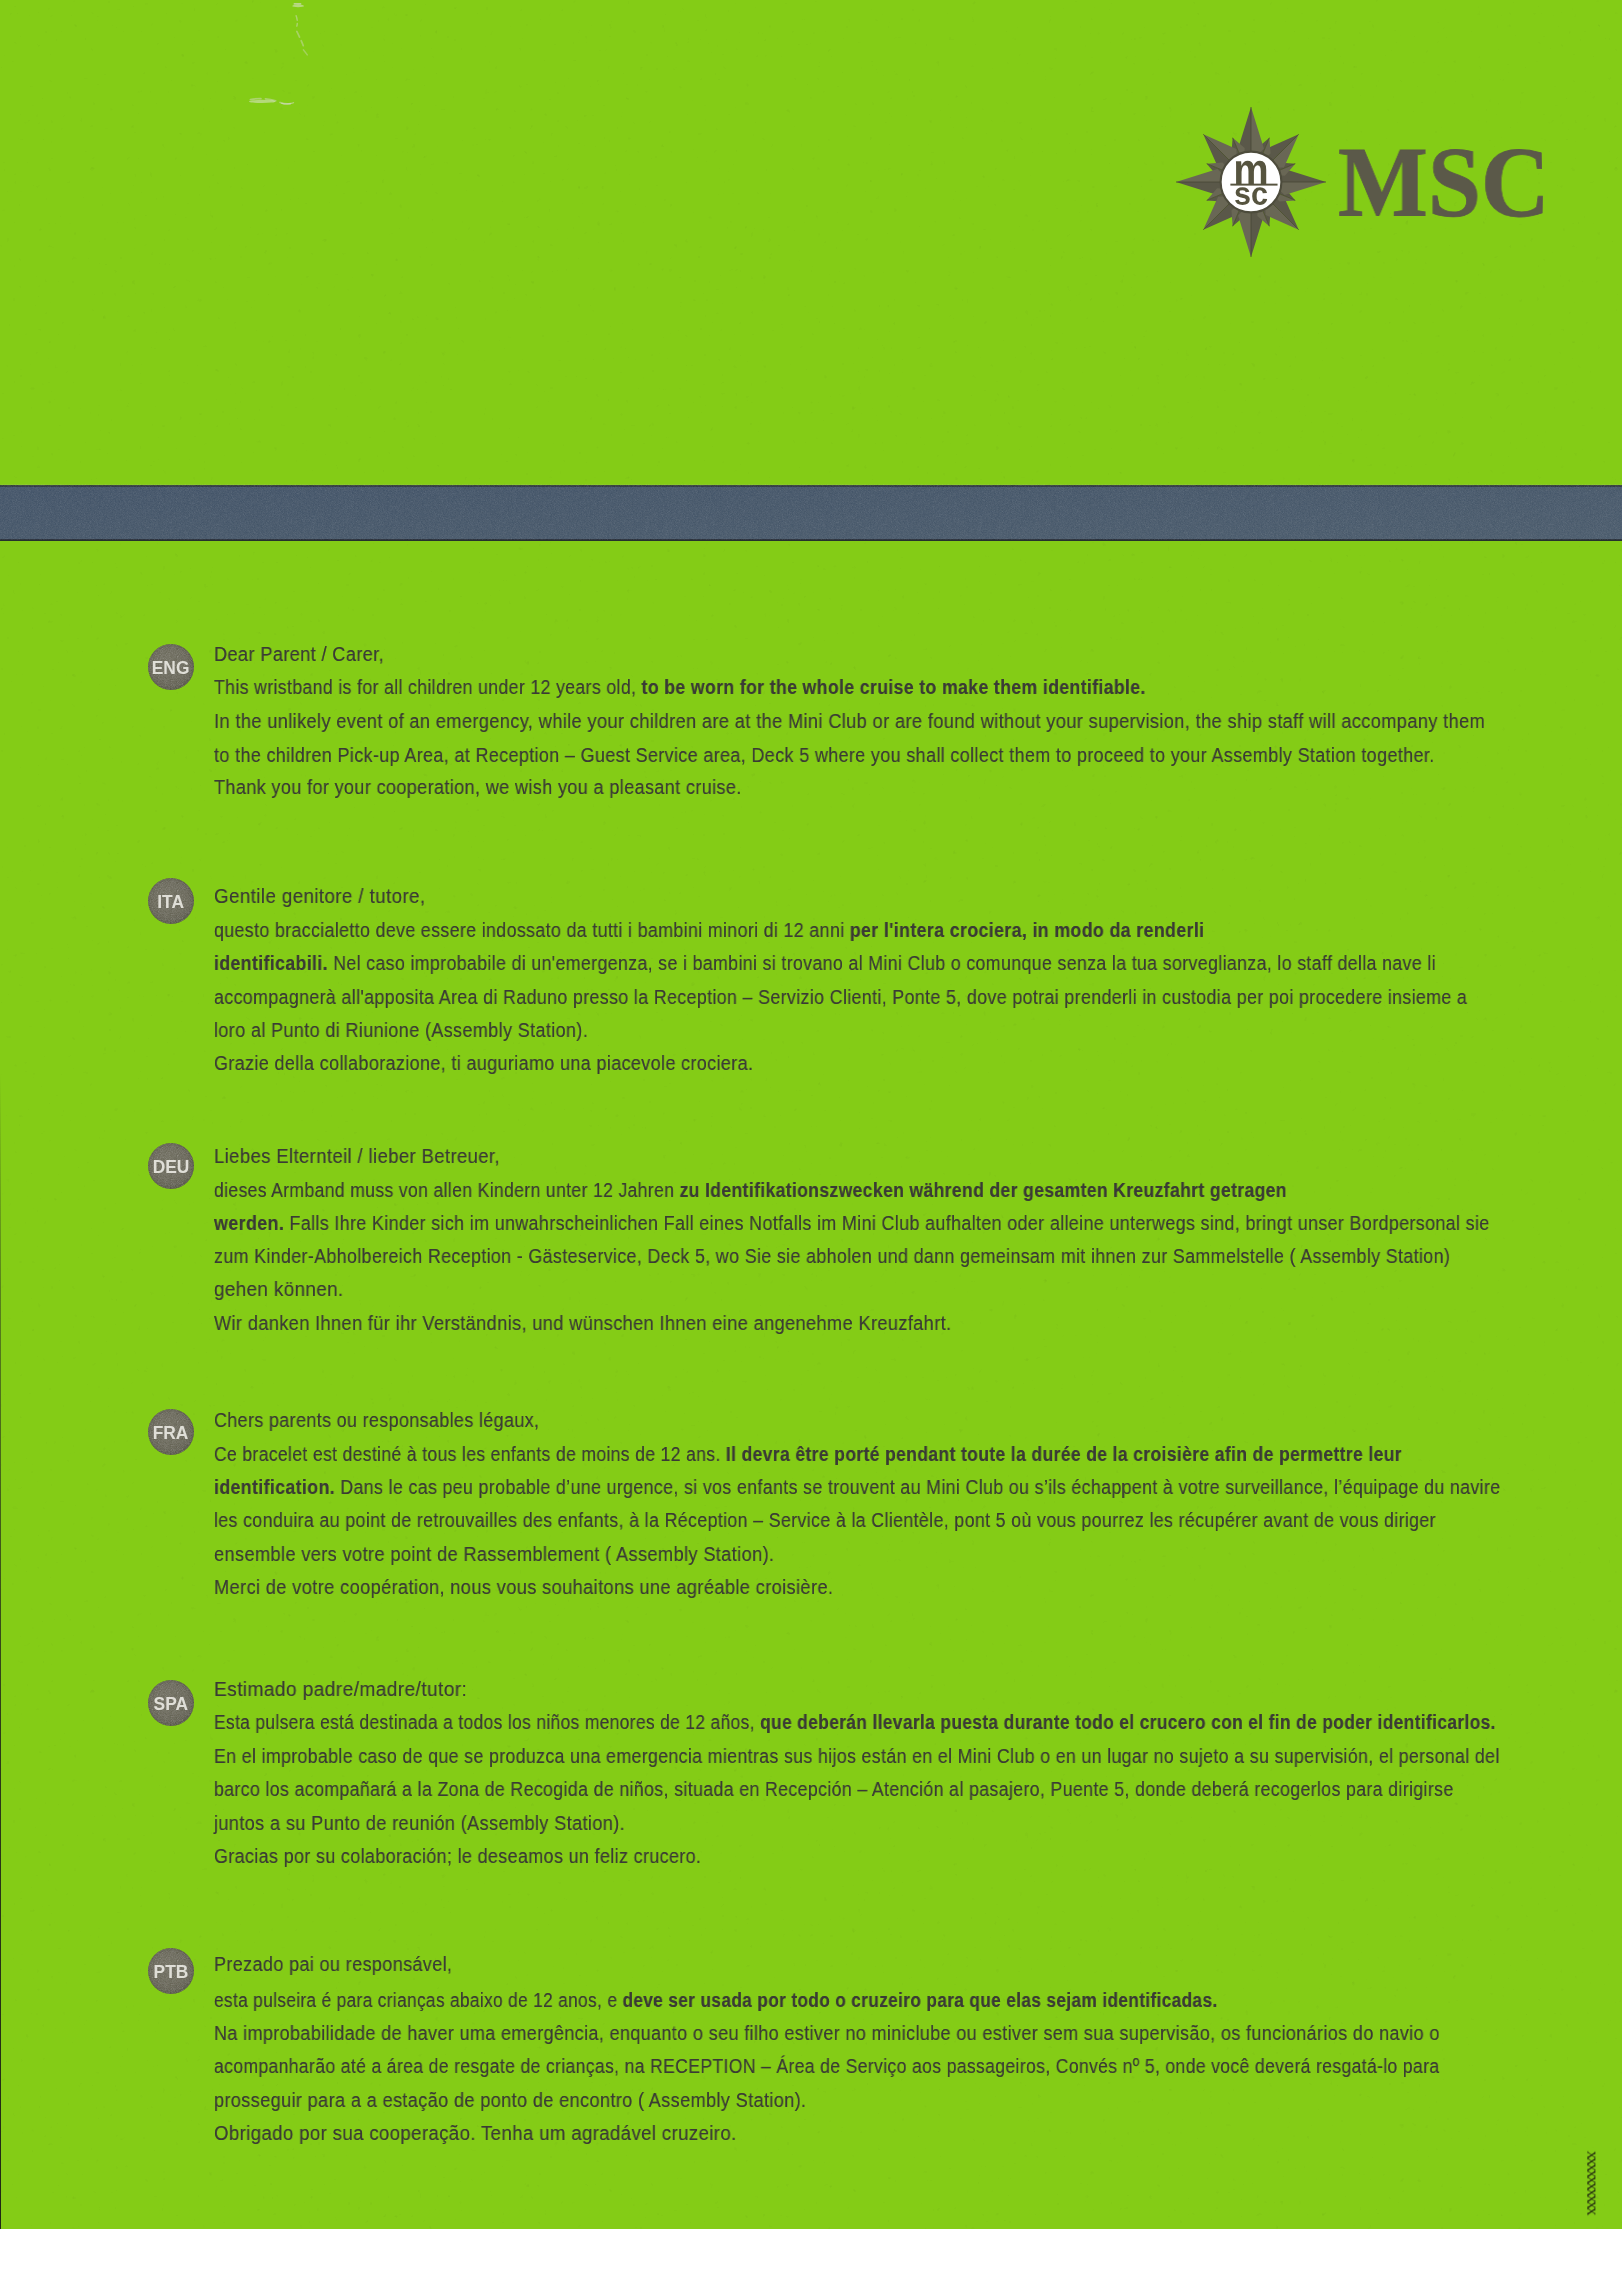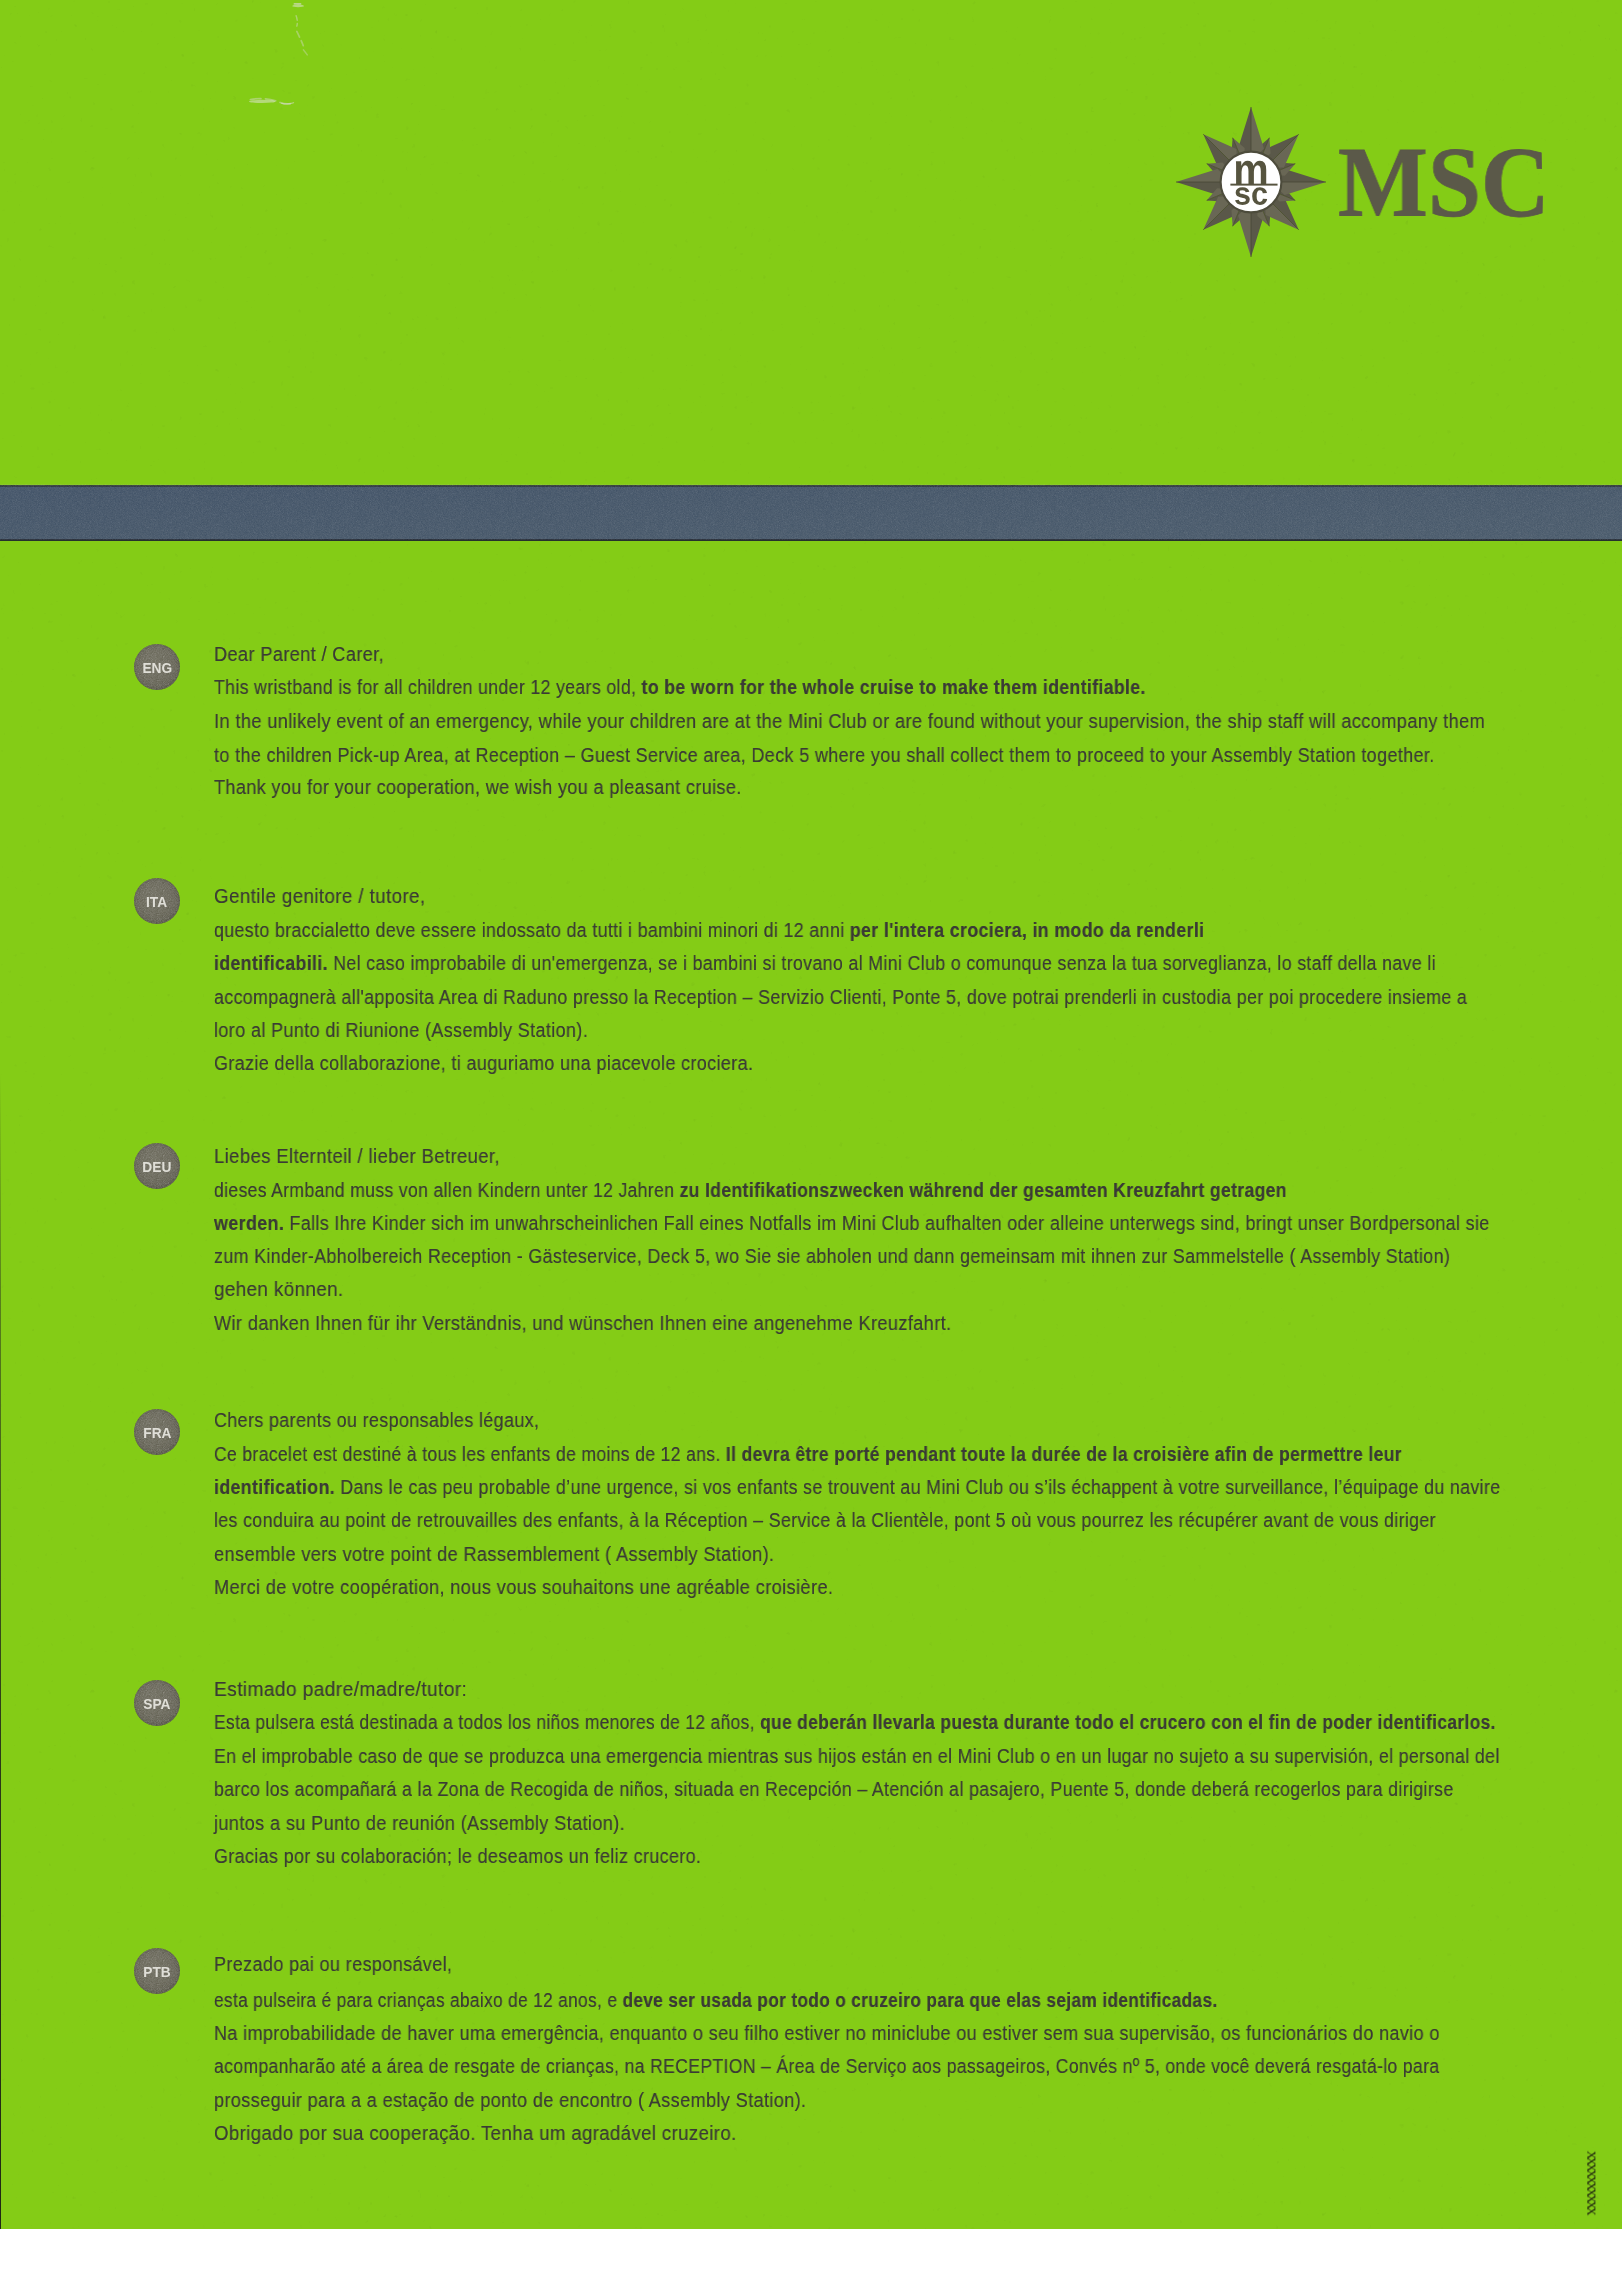--- a/index.html
+++ b/index.html
@@ -14,23 +14,23 @@
            background:linear-gradient(177.6deg,#3d4f65 0%,#405266 40%,#455769 100%);}
   .divider:before{content:"";position:absolute;left:0;right:0;top:-1.3px;height:2px;background:#262e3a;opacity:.9;}
   .divider:after{content:"";position:absolute;left:0;right:0;bottom:-1.3px;height:2px;background:#1e2530;opacity:.92;}
   .divider-tex{position:absolute;left:0;top:484px;width:1623px;height:56px;pointer-events:none;opacity:.4;}
   .logo{position:absolute;left:1176px;top:107px;width:373px;height:151px;}
   .logo-mark{position:absolute;left:0;top:0;width:150px;height:150px;}
   .logo-word{position:absolute;left:162px;top:-0.7px;font-family:"Liberation Serif",serif;font-size:99px;
              font-weight:700;color:#5b5949;line-height:151px;letter-spacing:0px;white-space:nowrap;
              -webkit-text-stroke:0.8px #5b5949;transform:scaleX(.962);transform-origin:0 50%;}
   .section{position:absolute;left:0;width:1623px;}
-  .badge{position:absolute;left:134px;width:46px;height:46px;border-radius:50%;
+  .badge{position:absolute;left:148px;width:46px;height:46px;border-radius:50%;
          background:radial-gradient(circle at 42% 36%, #6a6858 0%, #615f4f 52%, #504f41 100%);
-         color:#e8e7e0;font-size:15px;font-weight:700;display:flex;align-items:center;justify-content:center;
+         color:#e8e7e0;font-size:19px;font-weight:700;display:flex;align-items:center;justify-content:center;
          letter-spacing:0px;font-family:"Liberation Sans",sans-serif;line-height:1;
          box-shadow:inset 0 0 4.6px rgba(40,40,30,.42);position:relative;overflow:hidden;}
   .badge span{display:block;transform:scaleX(.915);position:relative;z-index:2;opacity:.93;}
   .badge .tex{position:absolute;left:0;top:0;width:46px;height:46px;z-index:1;opacity:.5;}
   .body{position:absolute;left:214px;top:0;width:1375px;height:0;color:#3a3a36;font-size:20px;}
   .line{position:absolute;left:0;white-space:nowrap;transform-origin:0 50%;height:26px;line-height:26px;
          letter-spacing:0.4px;text-shadow:0 0 0.5px rgba(60,60,56,.55);}
   .line b{font-weight:700;}
   .vcode{position:absolute;left:1586px;top:2150px;width:9.8px;height:63px;}
   .vcode span{display:block;position:absolute;left:-27px;top:27px;width:63px;height:9.8px;

